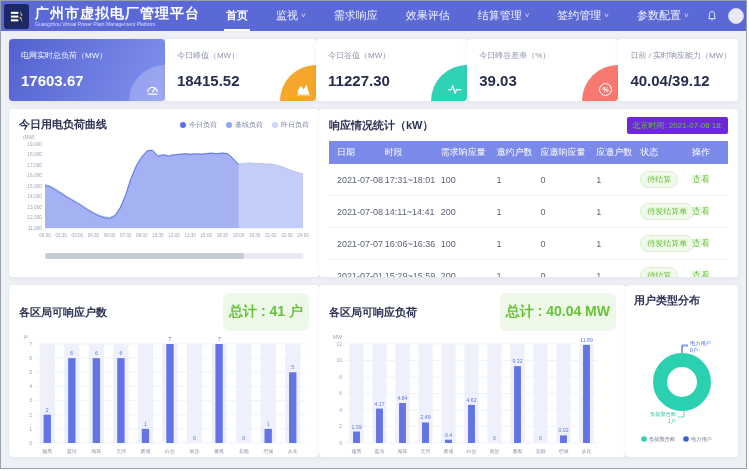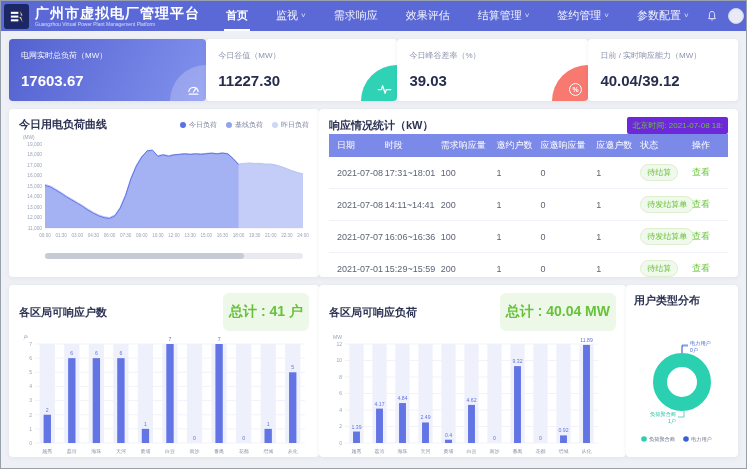--- a/index.html
+++ b/index.html
@@ -42,21 +42,21 @@
   .chart-card { width:310px; padding:8px 10px; flex:none; }
   .table-card { flex:1; padding:8px 10px; overflow:hidden; }
   .card-head { display:flex; justify-content:space-between; align-items:center; }
   .card-title { font-size:11px; font-weight:bold; color:#2e3354; white-space:nowrap; }
   .legend { display:flex; gap:9px; font-size:7px; color:#7d86a0; align-items:center; }
   .legend-item { display:flex; align-items:center; cursor:pointer; }
   .legend-dot { width:6px; height:6px; border-radius:50%; display:inline-block; margin-right:3px; }
   .zoombar { height:6px; background:#e8eaf0; border-radius:3px; margin:3px 6px 0 26px; position:relative; cursor:pointer; }
   .zoom-fill { position:absolute; left:0; top:0; bottom:0; width:77%; background:#c7cbd6; border-radius:3px; }
 
-  table { width:100%; border-collapse:collapse; font-size:9px; color:#5c6375; table-layout:fixed; }
+  table { width:100%; border-collapse:collapse; margin-top:7px; font-size:9px; color:#5c6375; table-layout:fixed; }
   thead th { background:#7b89e8; color:#fff; font-weight:normal; padding:5px 4px; text-align:left; font-size:9px; white-space:nowrap; }
   thead th:first-child { padding-left:8px; }
   tbody td { padding:7px 4px; border-bottom:1px solid #f1f2f7; white-space:nowrap; }
   tbody td:first-child { padding-left:8px; }
   .badge { display:inline-block; background:#f0f9eb; color:#67c23a; border:1px solid #dcefcf;
            border-radius:9px; padding:2px 6px; font-size:8px; }
   .view-link { color:#67c23a; cursor:pointer; }
   .timestamp { font-size:8px; color:#67c23a; background:#6d28d9; padding:3px 5px; border-radius:2px;
                white-space:nowrap; max-width:150px; overflow:hidden; }
 
@@ -125,20 +125,30 @@
   <main>
     <section class="row" id="kpiRow">
         <div class="card kpi kpi-first kpi-primary">
           <div class="kpi-label">电网实时总负荷（MW）</div>
           <div class="kpi-value">17603.67</div>
           <div class="quarter" style="background: rgba(255, 255, 255, 0.22);">
             <svg width="15" height="15" viewBox="0 0 24 24">
               <path d="M4.5 16 A 7.5 7.5 0 0 1 19.5 16" fill="none" stroke="#fff" stroke-width="2"></path>
               <path d="M12 16 L16.2 9.5" stroke="#fff" stroke-width="2" stroke-linecap="round"></path>
               <path d="M5 19.5 h14" stroke="#fff" stroke-width="2" stroke-linecap="round"></path>
+            </svg>
+          </div>
+        </div>
+        <div class="card kpi">
+          <div class="kpi-label">今日峰值（MW）</div>
+          <div class="kpi-value">18415.52</div>
+          <div class="quarter" style="background: rgb(246, 166, 42);">
+            <svg width="15" height="15" viewBox="0 0 24 24">
+              <path d="M3 19 L3 13 L8 6 L12 12 L17 4 L21 19 Z" fill="#fff"></path>
+              <path d="M2 20.5 h20" stroke="#fff" stroke-width="1.6"></path>
             </svg>
           </div>
         </div>
         <div class="card kpi">
           <div class="kpi-label">今日谷值（MW）</div>
           <div class="kpi-value">11227.30</div>
           <div class="quarter" style="background: rgb(48, 210, 181);">
             <svg width="15" height="15" viewBox="0 0 24 24">
               <polyline points="2,12 7,12 9,6 13,18 15,12 22,12" fill="none" stroke="#fff" stroke-width="2" stroke-linejoin="round" stroke-linecap="round"></polyline>
             </svg>

